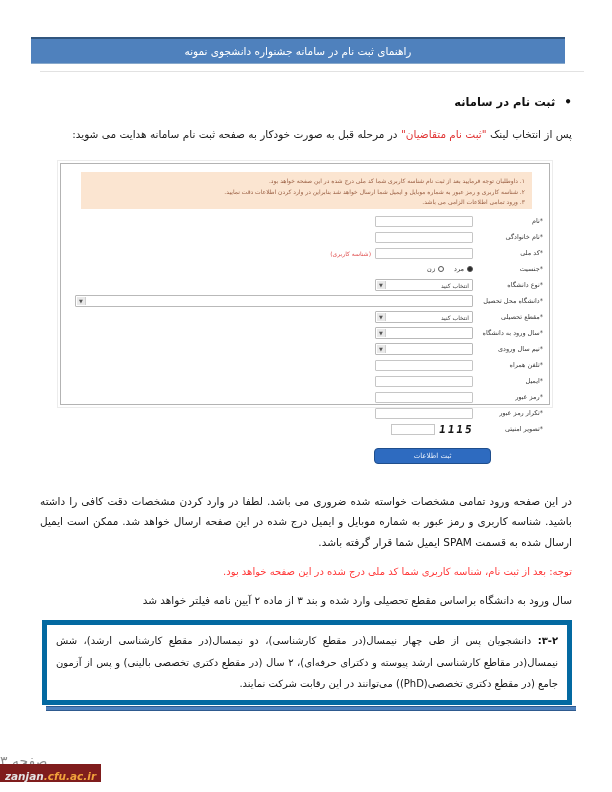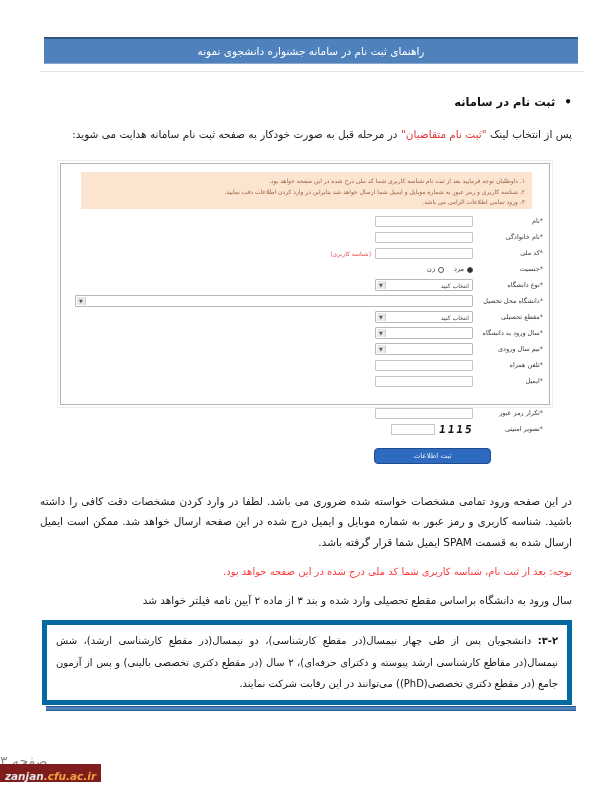--- a/index.html
+++ b/index.html
@@ -5,21 +5,21 @@
   * { margin:0; padding:0; box-sizing:border-box; }
   html,body { width:612px; height:792px; }
   body {
     position:relative;
     background:#ffffff;
     font-family:"DejaVu Sans", sans-serif;
     overflow:hidden;
   }
   
   .header-bar {
-    position:absolute; left:44px; top:37px; width:534px; height:27px;
+    position:absolute; left:31px; top:37px; width:534px; height:27px;
     background:#4f81bd;
     border-top:2px solid #31567f;
     border-bottom:1px solid #88a9cc;
     display:flex; align-items:center; justify-content:center;
     color:#ffffff; font-size:10.5px; direction:rtl;
   }
   .header-rule {
     position:absolute; left:40px; top:71px; right:28px;
     border-top:1px solid #e2e2e2;
   }
@@ -68,21 +68,21 @@
     display:flex; align-items:center; padding-right:3px;
   }
   .sel.wide { width:398px; }
   .sel .arrow {
     position:absolute; left:1px; top:1px; bottom:1px; width:9px;
     background:#e9e9e9; border-right:1px solid #cfcfcf;
     display:flex; align-items:center; justify-content:center;
     font-size:5px; color:#555;
   }
   .radio-group { display:flex; align-items:center; gap:10px; direction:rtl; font-size:6.5px; color:#333; }
-  .radio-opt { display:flex; align-items:flex-end; gap:3px; }
+  .radio-opt { display:flex; align-items:center; gap:3px; }
   .radio {
     width:6px; height:6px; border:1px solid #555; border-radius:50%; background:#fff;
   }
   .radio.checked { background:#2b2b2b; }
   .nid-hint { font-size:6px; color:#e05050; white-space:nowrap; }
   .captcha-digits {
     font-size:11px; font-weight:bold; color:#141414;
     letter-spacing:2px; transform:skewX(-8deg);
     font-family:"DejaVu Sans Mono", monospace;
   }
@@ -250,20 +250,26 @@
       </div>
   </div>
 
   <div class="frow" style="top:210px">
     <div class="flabel">*ایمیل</div>
     <div class="fctrl">
         <span class="tinput"></span>
       </div>
   </div>
 
+  <div class="frow" style="top:226px">
+    <div class="flabel">*رمز عبور</div>
+    <div class="fctrl">
+        <span class="tinput"></span>
+      </div>
+  </div>
 
   <div class="frow" style="top:242px">
     <div class="flabel">*تکرار رمز عبور</div>
     <div class="fctrl">
         <span class="tinput"></span>
       </div>
   </div>
 
   <div class="frow" style="top:258px">
     <div class="flabel">*تصویر امنیتی</div>

